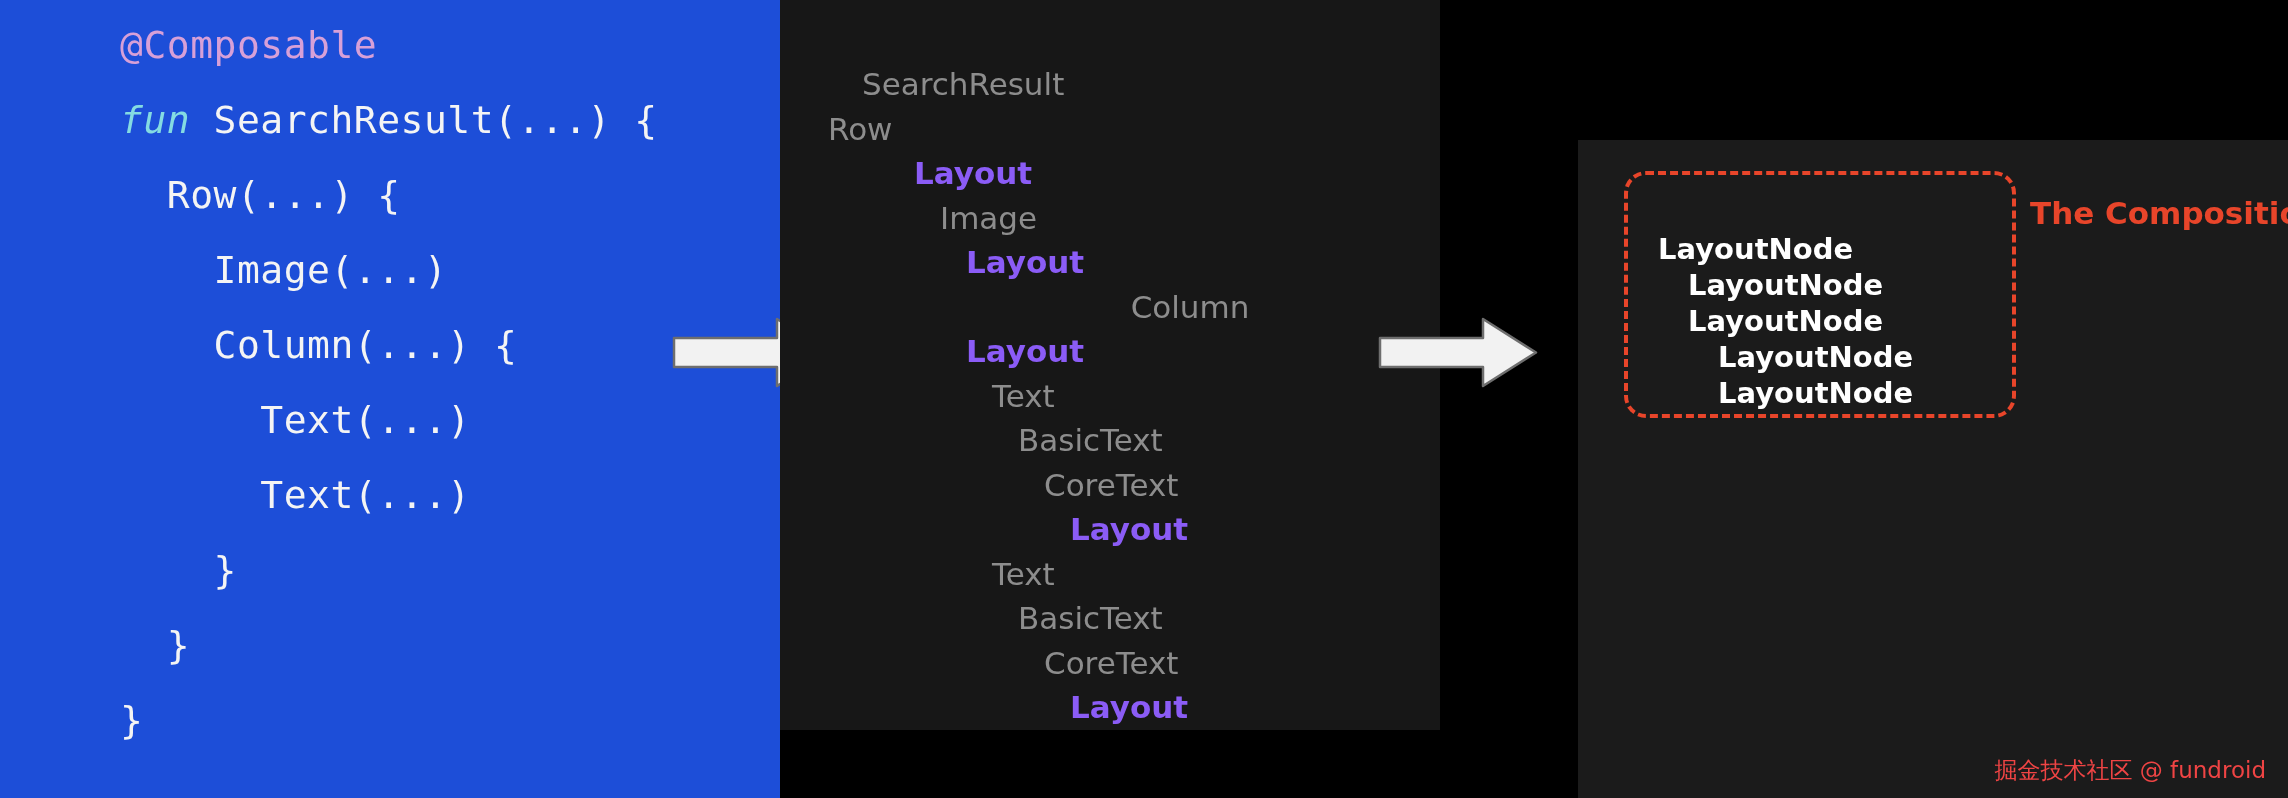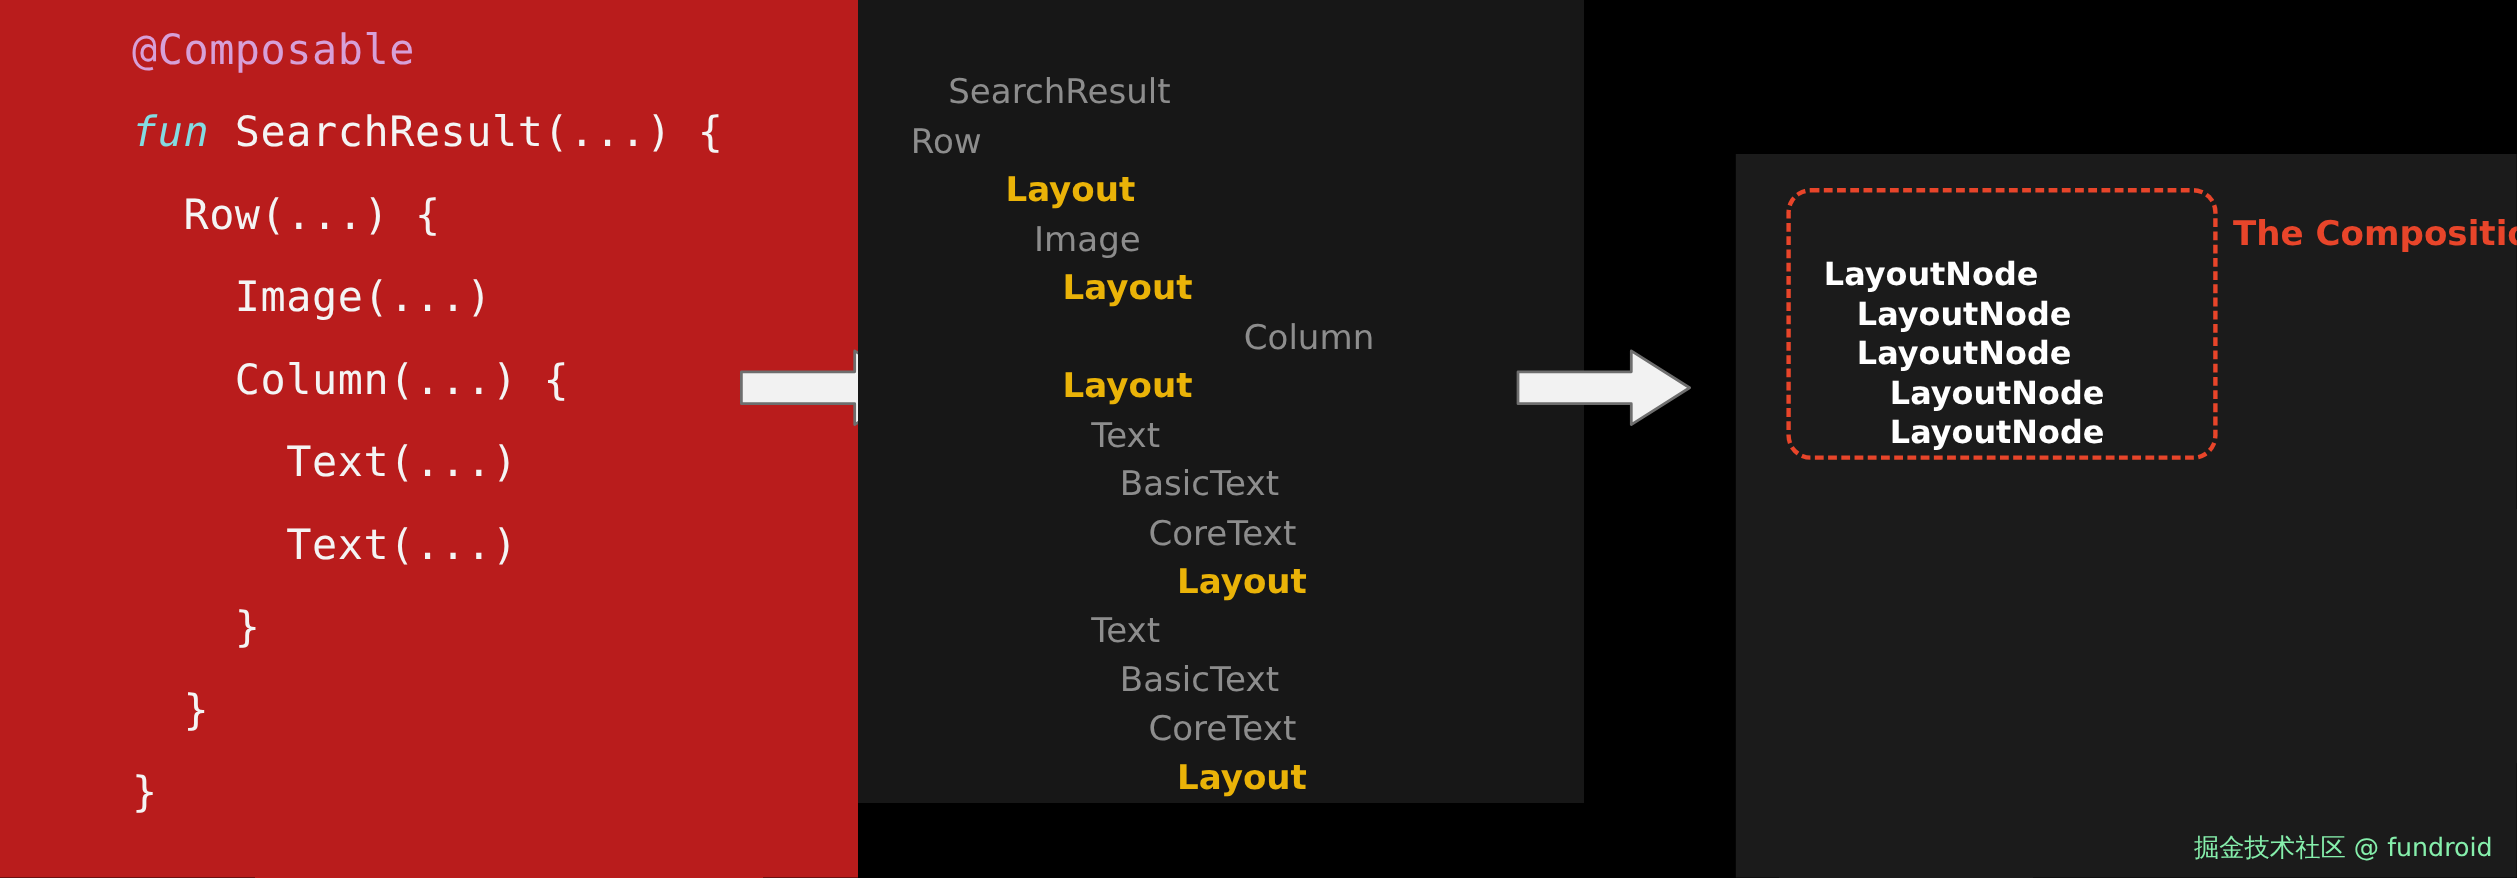--- a/index.html
+++ b/index.html
@@ -16,21 +16,21 @@
     font-family: "Liberation Sans", sans-serif;
   }
 
   
   #code-panel {
     position: absolute;
     left: 0;
     top: 0;
     width: 780px;
     height: 798px;
-    background: #b91c1c;
+    background: #1d4ed8;
   }
   #code-block {
     position: absolute;
     left: 120px;
     top: 8px;
     font-family: "DejaVu Sans Mono", "Liberation Mono", monospace;
     font-size: 38px;
     line-height: 75px;
     color: #f2f2f2;
     white-space: pre;
@@ -61,21 +61,21 @@
     margin-top: 24px;
   }
   .tree-row {
     display: block;
     height: 44.5px;
     white-space: nowrap;
     color: #8d8d8d;
     font-weight: 400;
   }
   .tree-row.bold {
-    color: #eab308;
+    color: #8b5cf6;
     font-weight: 700;
   }
 
   
   .arrow {
     position: absolute;
   }
 
   
   #composition-panel {
@@ -122,21 +122,21 @@
     font-weight: 700;
     color: #e8452a;
     white-space: nowrap;
   }
   #watermark {
     position: absolute;
     right: 22px;
     bottom: 12px;
     font-family: "DejaVu Sans", "Liberation Sans", sans-serif;
     font-size: 23px;
-    color: #86efac;
+    color: #ef4444;
     white-space: nowrap;
   }
 </style>
 </head>
 <body>
 
 <div id="code-panel">
   <div id="code-block"><span class="code-line"><span class="tok-annotation">@Composable</span></span><span class="code-line"><span class="tok-keyword">fun </span><span class="tok-plain">SearchResult(...) {</span></span><span class="code-line">  <span class="tok-plain">Row(...) {</span></span><span class="code-line">    <span class="tok-plain">Image(...)</span></span><span class="code-line">    <span class="tok-plain">Column(...) {</span></span><span class="code-line">      <span class="tok-plain">Text(...)</span></span><span class="code-line">      <span class="tok-plain">Text(...)</span></span><span class="code-line">    <span class="tok-plain">}</span></span><span class="code-line">  <span class="tok-plain">}</span></span><span class="code-line"><span class="tok-plain">}</span></span></div>
 </div>
 

